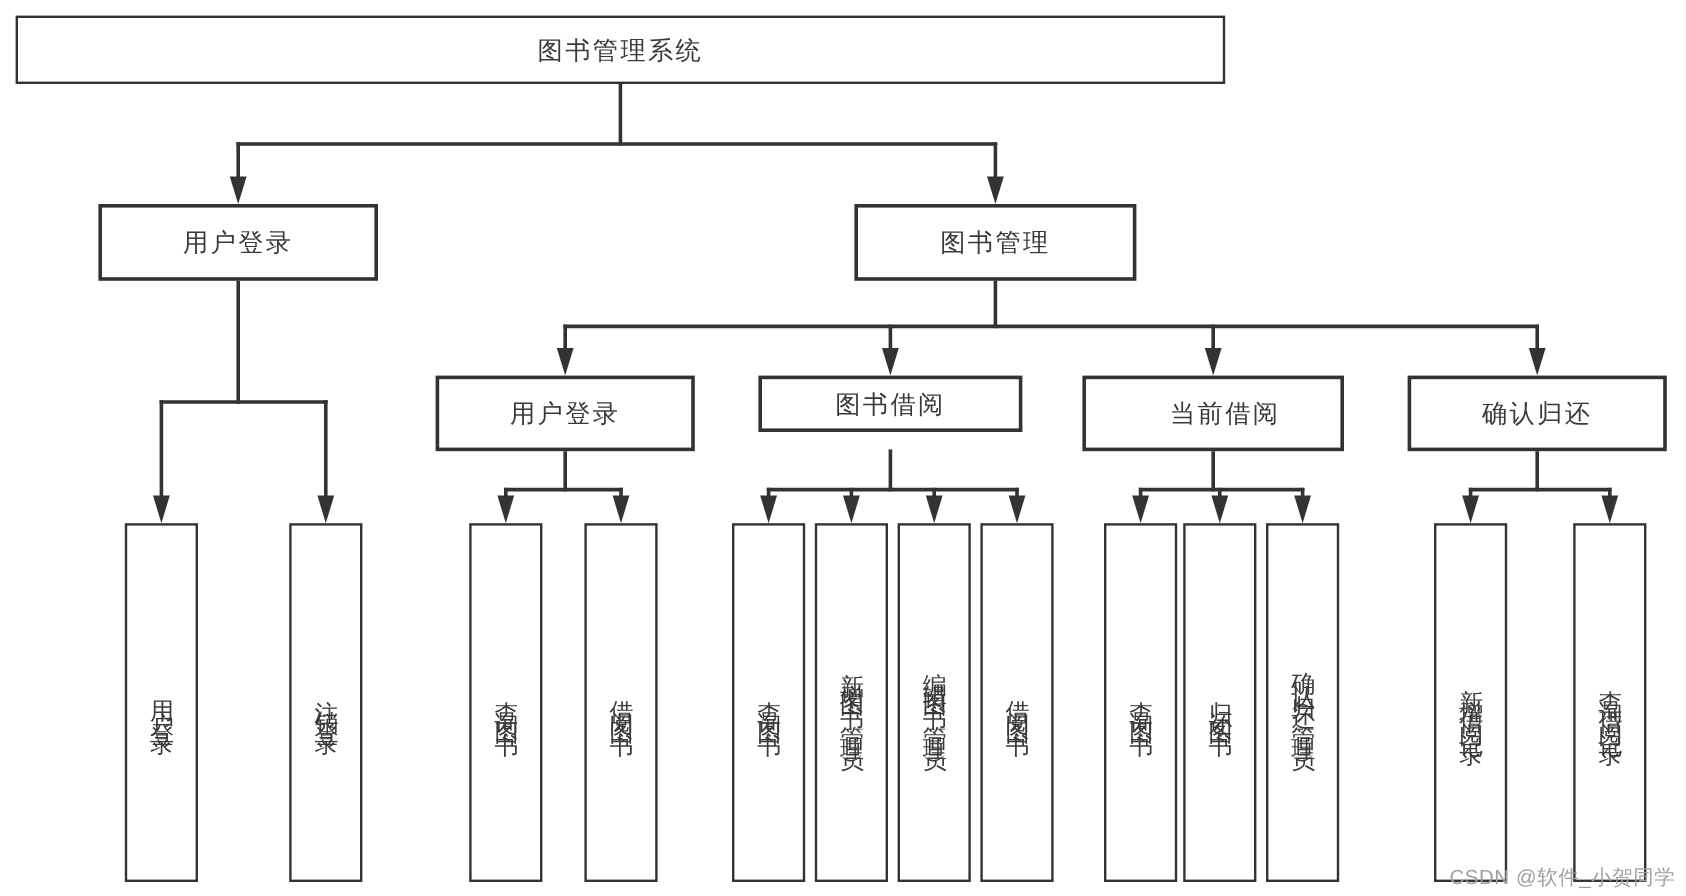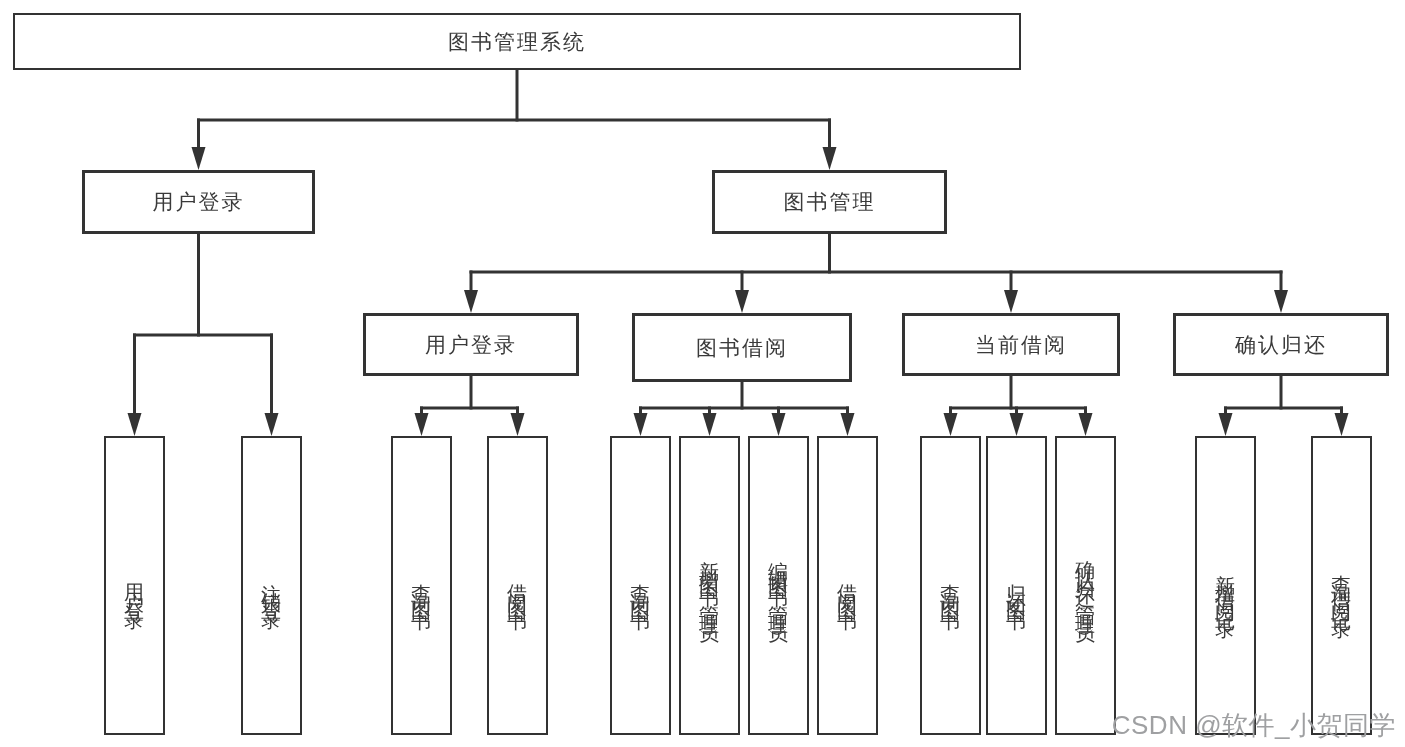--- a/index.html
+++ b/index.html
@@ -60,21 +60,21 @@
     writing-mode: vertical-rl;
     font-size: 20px;
     letter-spacing: 9px;
     line-height: 1.1;
     white-space: nowrap;
   }
   #watermark {
     position: absolute;
     right: 9px;
     bottom: 4px;
-    font-size: 26px;
+    font-size: 17px;
     letter-spacing: 0.5px;
     color: var(--watermark);
     z-index: 5;
   }
 </style>
 </head>
 <body>
 
 <div id="canvas">
 
@@ -160,21 +160,21 @@
   <div class="node node--branch" style="left:82px; top:170px; width:233px; height:64px;">
     <span>用户登录</span>
   </div>
   <div class="node node--branch" style="left:712px; top:170px; width:235px; height:64px;font-family:Liberation Mono, monospace;">
     <span>图书管理</span>
   </div>
 
   <div class="node node--branch" style="left:363px; top:313px; width:216px; height:63px;">
     <span>用户登录</span>
   </div>
-  <div class="node node--branch" style="left:632px; top:313px; width:220px; height:69px;">
+  <div class="node node--branch" style="left:632px; top:313px; width:220px; height:47px;">
     <span>图书借阅</span>
   </div>
   <div class="node node--branch" style="left:902px; top:313px; width:218px; height:63px;padding-left:20px;">
     <span>当前借阅</span>
   </div>
   <div class="node node--branch" style="left:1173px; top:313px; width:216px; height:63px;">
     <span>确认归还</span>
   </div>
 
   <div class="node node--leaf" style="left:104px; top:436px; width:61px; height:299px;">

